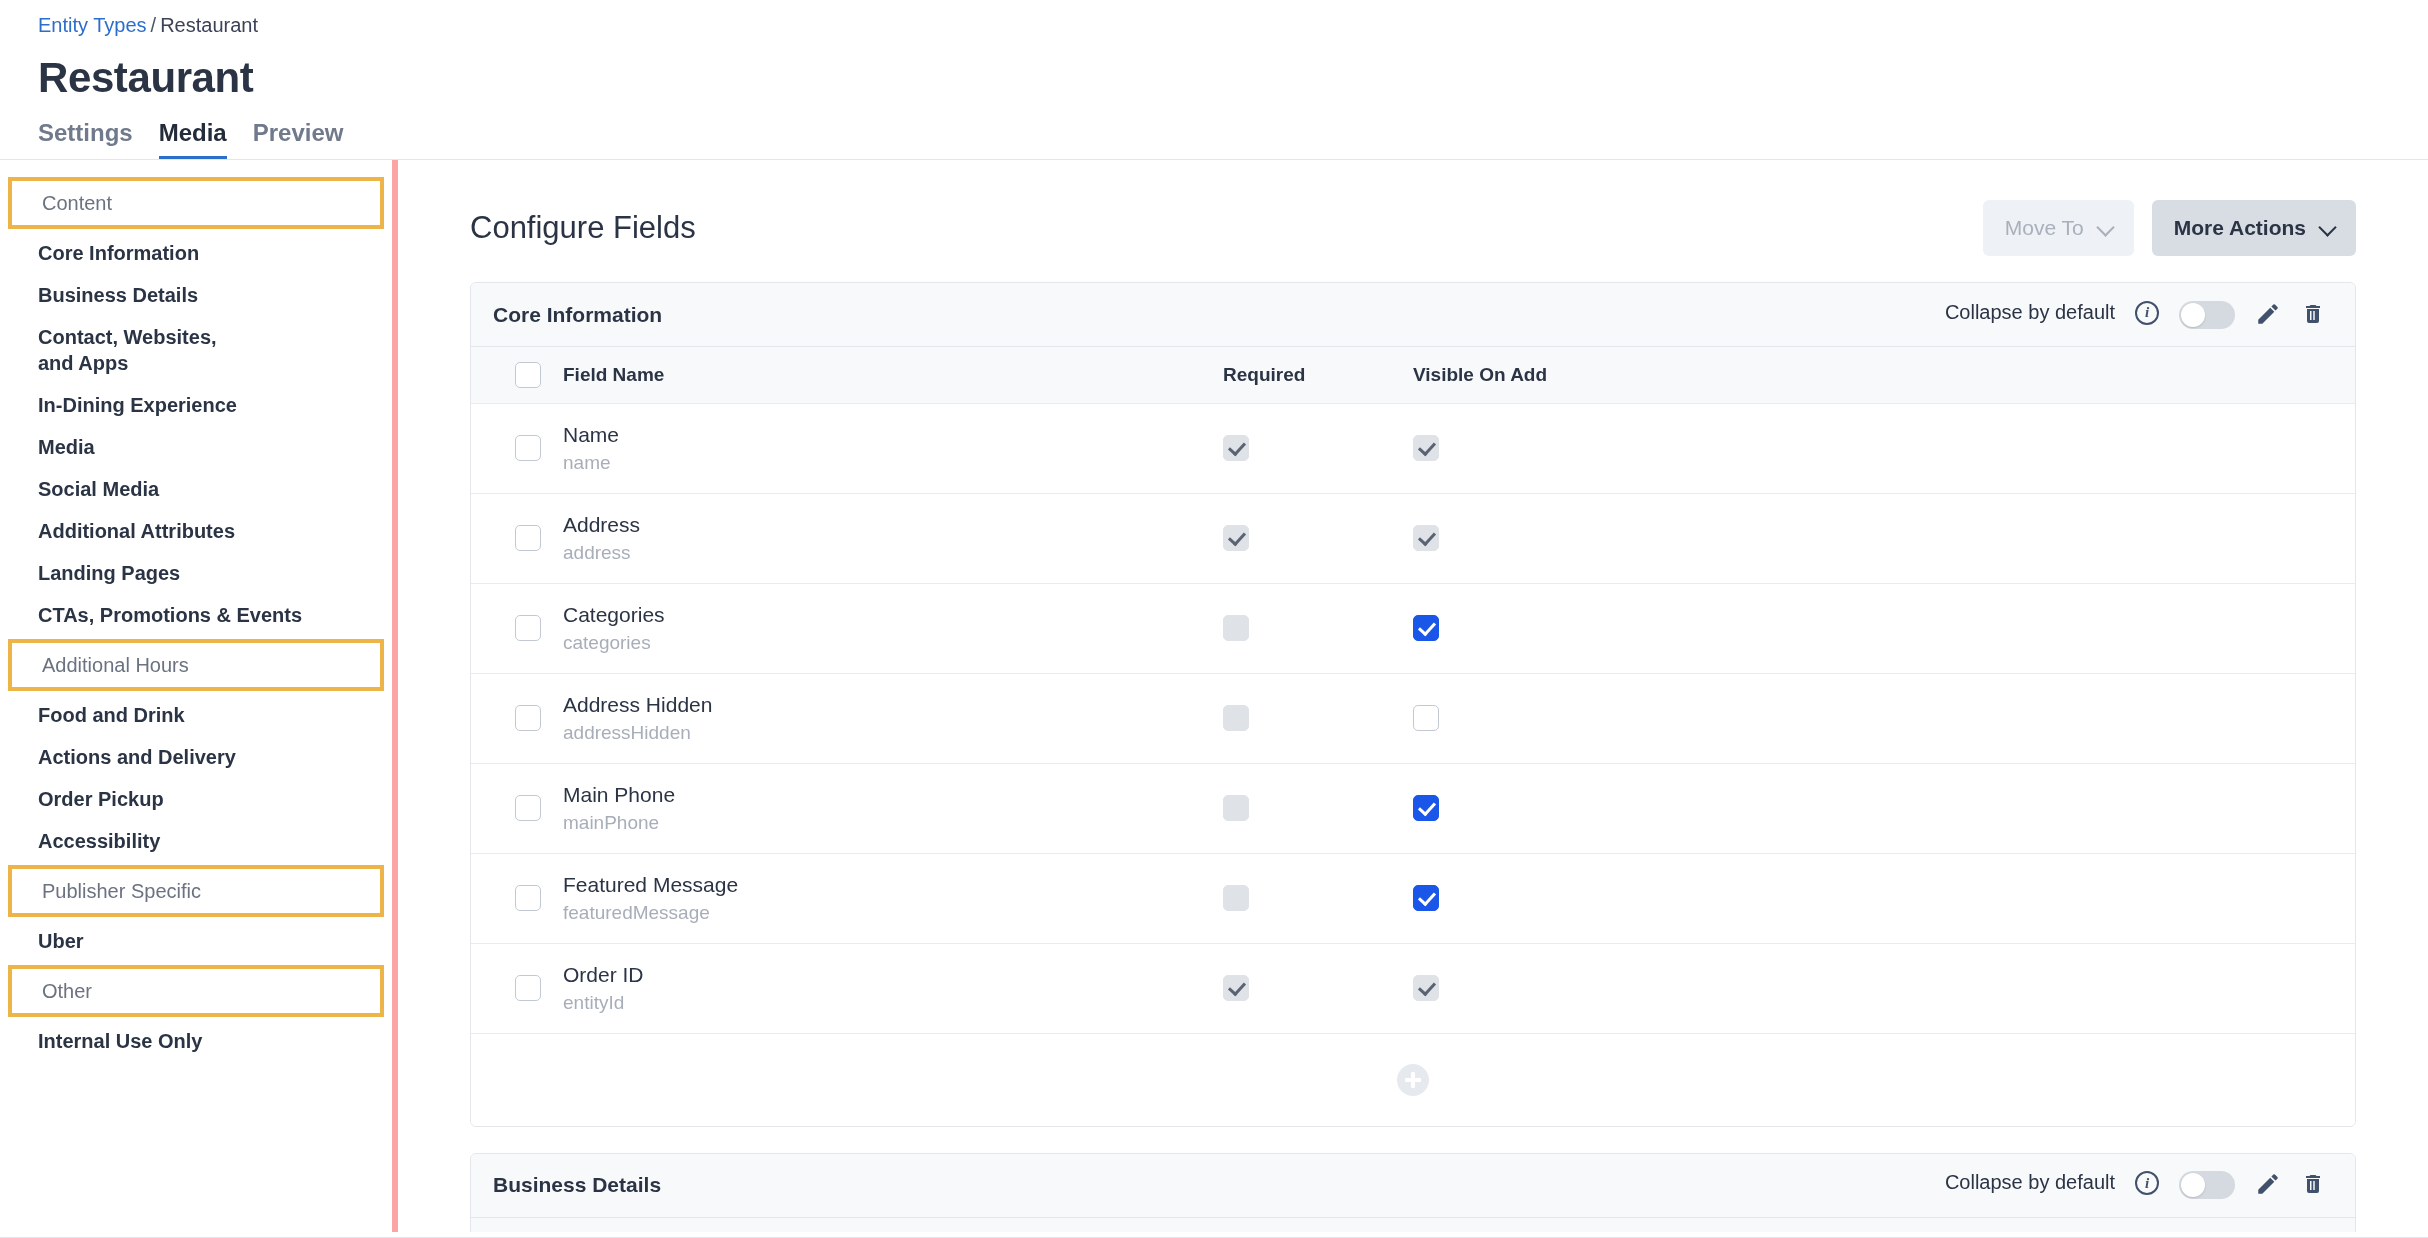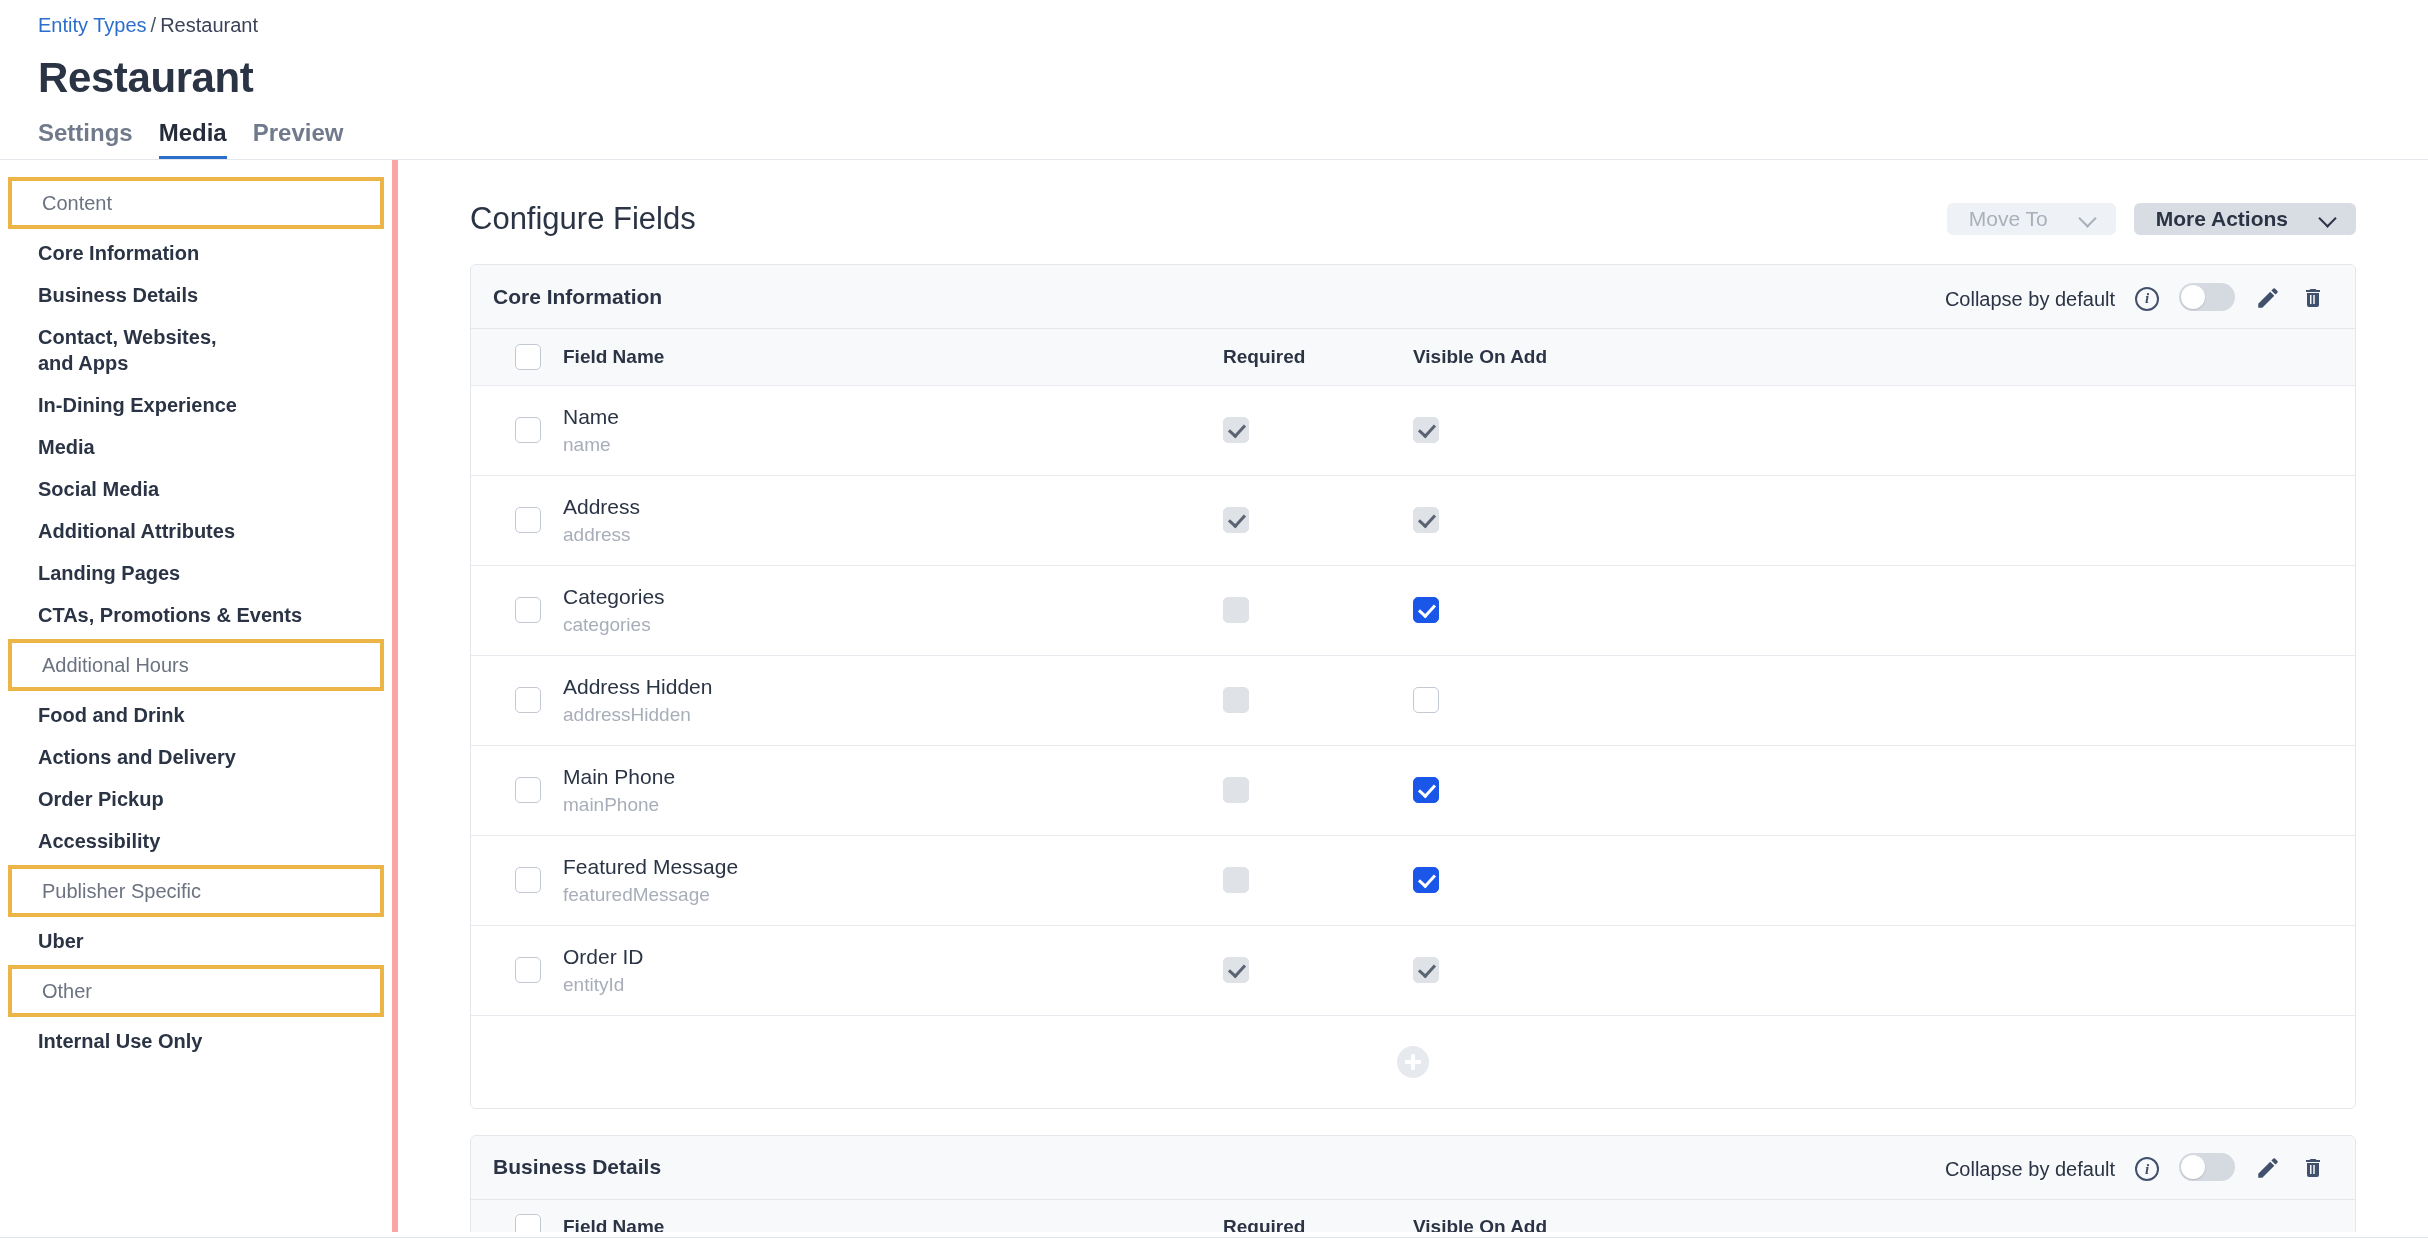--- a/index.html
+++ b/index.html
@@ -71,22 +71,22 @@
   }
   .main-head {
     display: flex; align-items: center; justify-content: space-between;
     padding-top: 40px;
   }
   .main-title {
     font-size: 31px; color: #2b3445; line-height: 38px; font-weight: normal;
   }
   .head-actions { display: flex; gap: 18px; align-items: center; }
   .btn {
-    display: flex; align-items: center; gap: 32px;
-    height: 32px; padding: 0 22px; border-radius: 6px;
+    display: flex; align-items: center; gap: 14px;
+    height: 56px; padding: 0 22px; border-radius: 6px;
     font-size: 21px; line-height: 24px; cursor: pointer; border: none;
     font-family: "Liberation Sans", sans-serif;
   }
   .btn-muted { background: #eef1f5; color: #a9b0bc; }
   .btn-default { background: #d8dde4; color: #2b3445; font-weight: bold; }
   .chev { display: inline-block; width: 14px; height: 14px; position: relative; }
   .chev::after {
     content: ""; position: absolute; left: 1px; top: 0px;
     width: 11px; height: 11px;
     border-right: 2.5px solid currentColor; border-bottom: 2.5px solid currentColor;
@@ -97,21 +97,21 @@
   .card {
     margin-top: 26px; border: 1px solid #e3e6eb; border-radius: 6px;
     background: #ffffff; overflow: hidden;
   }
   .card-head {
     display: flex; align-items: center; justify-content: space-between;
     background: #f8f9fb; border-bottom: 1px solid #e3e6eb;
     height: 64px; padding: 0 30px 0 22px;
   }
   .card-title { font-size: 21px; font-weight: bold; color: #2b3445; }
-  .card-head-right { display: flex; align-items: flex-end; gap: 20px; }
+  .card-head-right { display: flex; align-items: flex-start; gap: 20px; }
   .collapse-label { font-size: 20px; color: #2b3445; }
   .info-icon {
     width: 24px; height: 24px; border-radius: 50%;
     border: 2px solid #41506b; color: #41506b;
     font-size: 15px; font-weight: bold; font-style: italic;
     display: flex; align-items: center; justify-content: center;
     font-family: "Liberation Serif", serif;
   }
   .toggle {
     width: 56px; height: 28px; border-radius: 14px; background: #d5d9e0;

